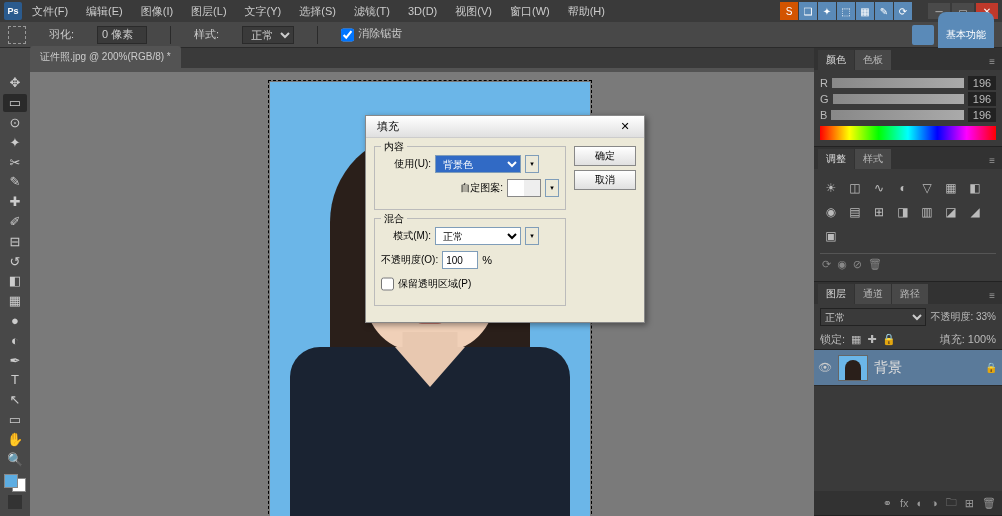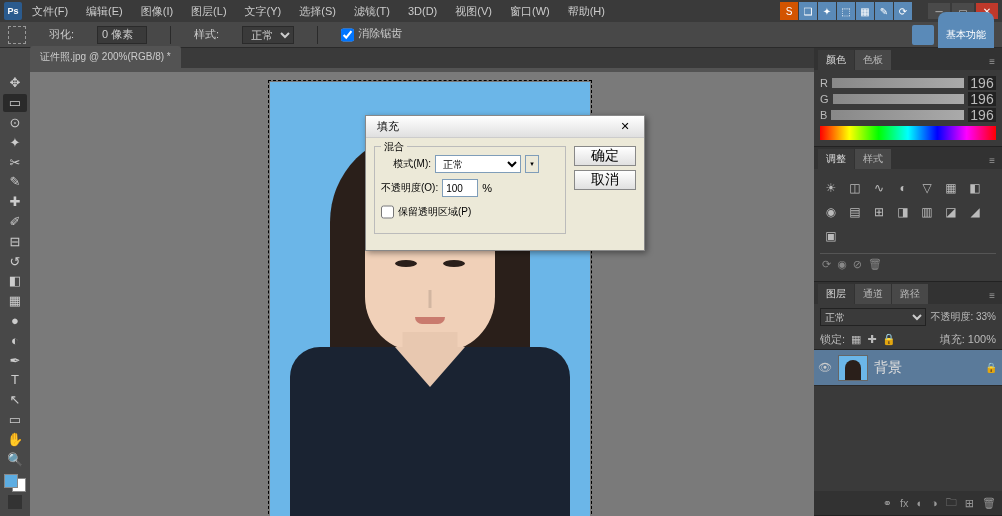--- a/index.html
+++ b/index.html
@@ -51,31 +51,31 @@
 .fieldset{border:1px solid #bbb;padding:8px 6px 6px;margin-bottom:8px;position:relative}
 .fieldset .legend{position:absolute;top:-7px;left:6px;background:#ece9d8;padding:0 3px;font-size:10px}
 .row{display:flex;align-items:center;margin-bottom:6px;gap:4px}
 .row label{font-size:10px;min-width:50px;text-align:right}
 .row select,.row input{border:1px solid #7f9db9;height:18px;font-size:10px;padding:0 3px;background:#fff}
 .row select.hl{background:#316ac5;color:#fff;width:86px}
 .row .arrow{width:14px;height:18px;border:1px solid #7f9db9;background:#ece9d8;display:flex;align-items:center;justify-content:center;font-size:7px}
 .colorbox{display:flex;border:1px solid #888}
 .colorbox div{width:16px;height:16px}
 .dlg-right{width:62px;display:flex;flex-direction:column;gap:4px}
-.dlg-btn{height:20px;border:1px solid #888;background:linear-gradient(#fff,#e0e0e0);display:flex;align-items:center;justify-content:center;font-size:14px;cursor:pointer}
+.dlg-btn{height:20px;border:1px solid #888;background:linear-gradient(#fff,#e0e0e0);display:flex;align-items:center;justify-content:center;font-size:10px;cursor:pointer}
 .panels{position:absolute;top:48px;right:0;width:188px;bottom:0;background:#3a3a3a;display:flex;flex-direction:column}
 .panel{border-bottom:1px solid #222}
 .panel-tabs{height:22px;background:#323232;display:flex;align-items:flex-end;padding:0 4px;gap:1px}
 .panel-tabs .ptab{background:#484848;color:#bbb;padding:3px 8px;font-size:10px}
 .panel-tabs .ptab.active{background:#3a3a3a;color:#ddd}
 .panel-tabs .gear{margin-left:auto;color:#999;font-size:10px;padding:3px}
 .panel-body{padding:6px;color:#bbb;font-size:10px}
 .sliders .srow{display:flex;align-items:center;gap:4px;margin-bottom:2px}
 .sliders .bar{flex:1;height:10px;background:linear-gradient(90deg,#888,#aaa);position:relative}
-.sliders .val{width:28px;height:14px;background:#222;text-align:center;font-size:14px;line-height:14px}
+.sliders .val{width:28px;height:14px;background:#222;text-align:center;font-size:11px;line-height:14px}
 .spectrum{height:14px;margin-top:4px;background:linear-gradient(90deg,red,yellow,lime,cyan,blue,magenta,red)}
 .adjust .icongrid{display:flex;flex-wrap:wrap;gap:6px;padding:4px 2px}
 .adjust .icongrid div{width:18px;height:18px;display:flex;align-items:center;justify-content:center;color:#bbb;font-size:12px}
 .adjust .btm{display:flex;gap:6px;padding:4px 2px;border-top:1px solid #555;margin-top:4px}
 .adjust .btm div{color:#888;font-size:11px}
 .layers{flex:1;display:flex;flex-direction:column}
 .layers .ctrl{padding:4px 6px;display:flex;align-items:center;gap:4px}
 .layers .ctrl select{background:#3a3a3a;color:#ccc;border:1px solid #222;font-size:10px;height:18px;flex:1}
 .layers .ctrl .opa{color:#bbb;font-size:10px}
 .layers .lockrow{padding:2px 6px;display:flex;align-items:center;gap:6px;color:#bbb;font-size:10px;border-bottom:1px solid #222}
@@ -195,20 +195,36 @@
 </div>
 
 <div class="dialog">
   <div class="dlg-title">
     <span>填充</span>
     <div class="x">✕</div>
   </div>
   <div class="dlg-body">
     <div class="dlg-left">
       <div class="fieldset">
+        <div class="legend">内容</div>
+        <div class="row">
+          <label>使用(U):</label>
+          <select class="hl"><option>背景色</option></select>
+          <div class="arrow">▾</div>
+        </div>
+        <div class="row" style="justify-content:flex-end">
+          <label>自定图案:</label>
+          <div class="colorbox">
+            <div style="background:#fff"></div>
+              <div style="background:#eee"></div>
+          </div>
+          <div class="arrow">▾</div>
+        </div>
+      </div>
+      <div class="fieldset">
         <div class="legend">混合</div>
         <div class="row">
           <label>模式(M):</label>
           <select style="width:86px"><option>正常</option></select>
           <div class="arrow">▾</div>
         </div>
         <div class="row">
           <label>不透明度(O):</label>
           <input style="width: 36px;" value="100">
           <span>%</span>

